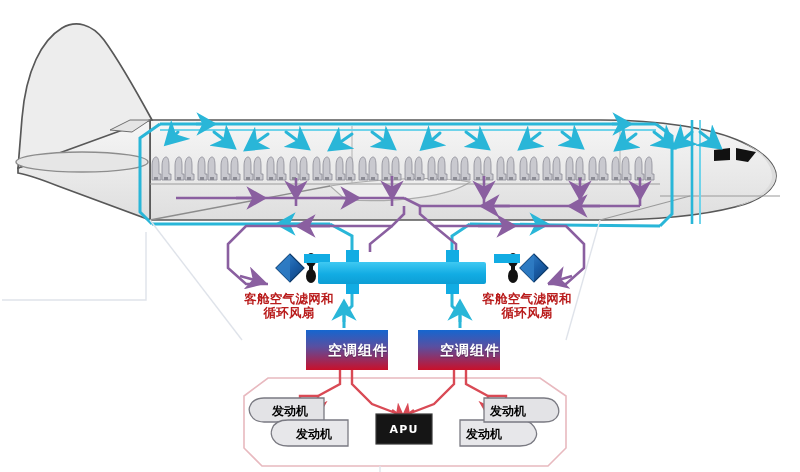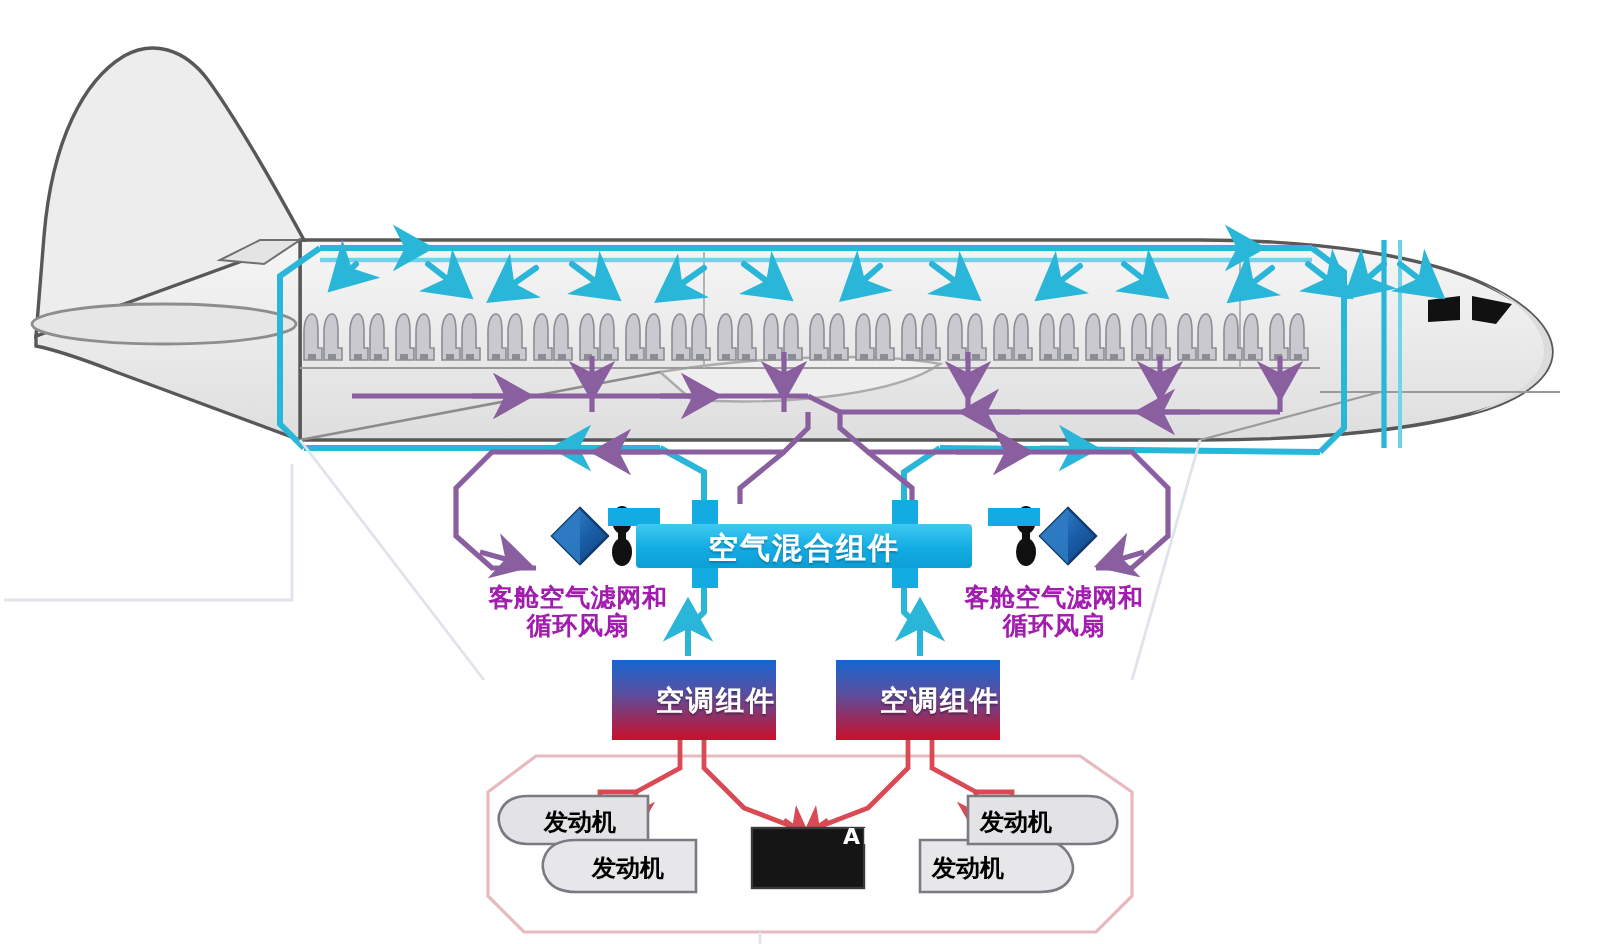--- a/index.html
+++ b/index.html
@@ -1,19 +1,19 @@
 <!DOCTYPE html>
 <html><head>
 <meta charset="utf-8">
 <style>
   html,body{margin:0;padding:0;background:#ffffff;}
   body{font-family:"DejaVu Sans","Liberation Sans",sans-serif;}
   #stage{position:relative;width:800px;height:472px;background:#ffffff;overflow:hidden;}
   #stage svg{position:absolute;left:0;top:0;}
-  .lbl{position:absolute;font-weight:bold;color:#a21caf;line-height:1.15;text-align:center;white-space:nowrap;}
+  .lbl{position:absolute;font-weight:bold;color:#b91c1c;line-height:1.15;text-align:center;white-space:nowrap;}
   .lbl-filter{font-size:12.5px;letter-spacing:.3px;}
   .boxtext{position:absolute;color:#ffffff;font-weight:bold;white-space:nowrap;text-align:center;}
   .mix-text{font-size:15px;letter-spacing:1px;text-shadow:0 1px 1px rgba(0,60,90,.35);}
   .pack-text{font-size:14px;letter-spacing:1px;text-shadow:0 1px 1px rgba(0,0,0,.35);text-align:right;}
   .apu-text{font-size:11px;letter-spacing:1.2px;}
   .eng-text{position:absolute;font-size:12px;font-weight:bold;color:#000000;white-space:nowrap;}
 </style>
 </head>
 <body>
 
@@ -400,35 +400,34 @@
     </g>
 
     <g fill="none" stroke="#dfe3ea" stroke-width="1.4">
       <path d="M146,232 L146,300 L2,300"></path>
       <path d="M150,220 L242,340"></path>
       <path d="M600,220 L566,340"></path>
       <path d="M380,466 L380,472"></path>
     </g>
   </svg>
 
-  <div class="boxtext mix-text" style="left:318px;top:265px;width:168px;">空气混合组件</div>
 
   <div class="boxtext pack-text" style="left:306px;top:342px;width:82px;">空调组件</div>
   <div class="boxtext pack-text" style="left:418px;top:342px;width:82px;">空调组件</div>
 
   <div class="lbl lbl-filter" style="left:214px;top:292px;width:150px;">
     <div>客舱空气滤网和</div>
     <div>循环风扇</div>
   </div>
 
   <div class="lbl lbl-filter" style="left:452px;top:292px;width:150px;">
     <div>客舱空气滤网和</div>
     <div>循环风扇</div>
   </div>
 
-  <div class="boxtext apu-text" style="left:376px;top:412px;width:56px;padding-left:32px;">APU</div>
+  <div class="boxtext apu-text" style="left:376px;top:423px;width:56px;">APU</div>
 
   <div class="eng-text" style="left:272px;top:403px;">发动机</div>
   <div class="eng-text" style="left:296px;top:426px;">发动机</div>
   <div class="eng-text" style="left:466px;top:426px;">发动机</div>
   <div class="eng-text" style="left:490px;top:403px;">发动机</div>
 
 </div>
 
 </body></html>

